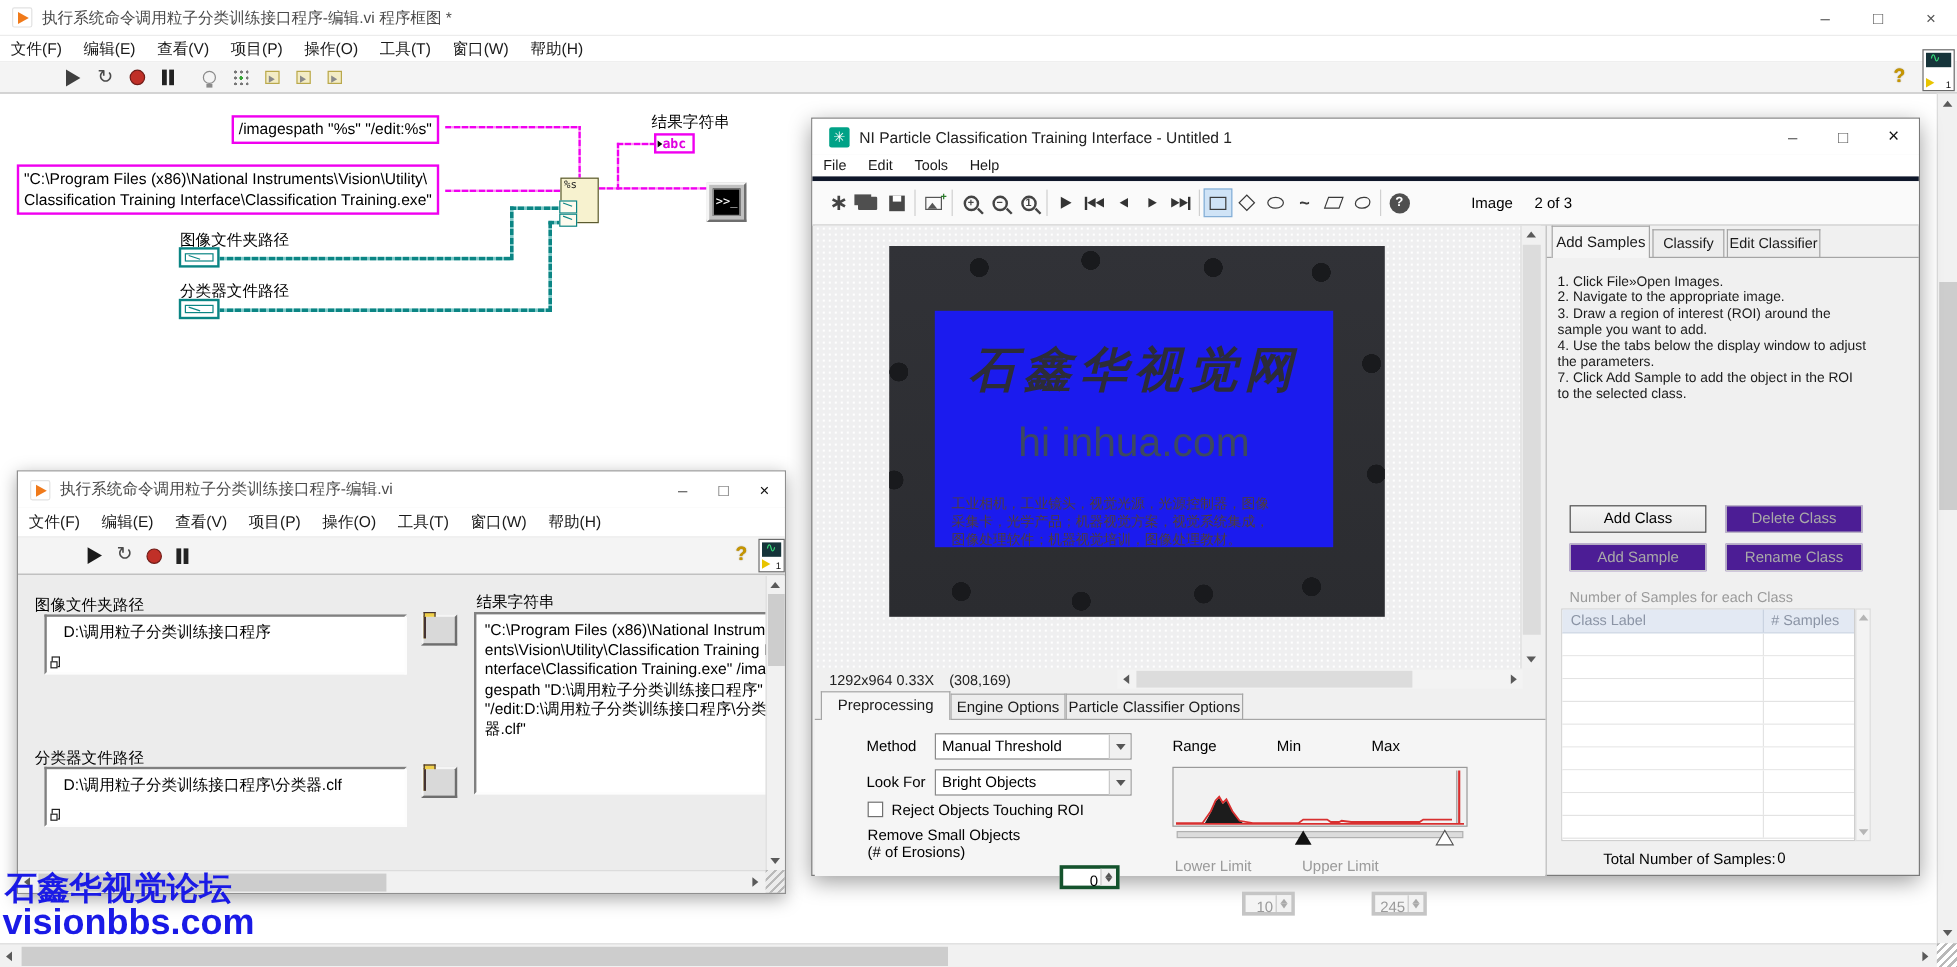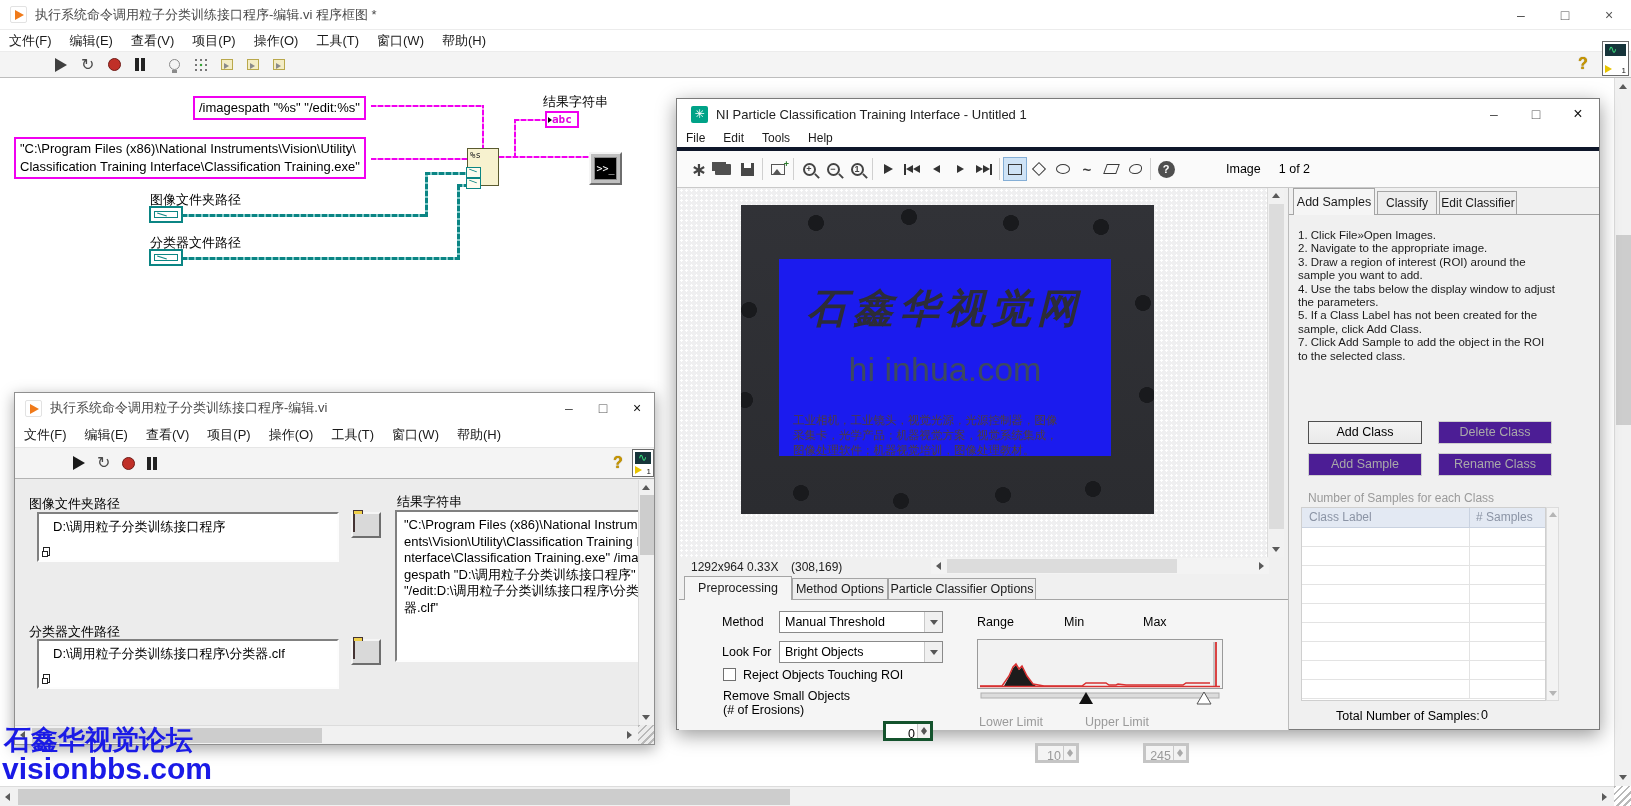--- a/index.html
+++ b/index.html
@@ -383,21 +383,21 @@
           <span class="roi-poly"></span>
         </span>
       <span class="ni-tb-ic">
           <span class="roi-cfree"></span>
         </span>
       <span class="tsep"></span>
       <span class="ni-tb-ic">
           <span class="help-dark">?</span>
         </span>
       <span style="margin-left:48px;font-size:12.5px;color:#000;">Image</span>
-      <span style="margin-left:18px;font-size:12.5px;color:#000;">1 of 2</span>
+      <span style="margin-left:18px;font-size:12.5px;color:#000;">2 of 3</span>
     </div>
 
     <div class="abs dotted" style="left:2px;top:89px;width:588px;height:369px;">
 
       <div class="abs" style="left:62px;top:17px;width:413px;height:309px;background:
           radial-gradient(circle 13px at 75px 18px, #191a1d 60%, transparent 62%),
           radial-gradient(circle 13px at 168px 12px, #191a1d 60%, transparent 62%),
           radial-gradient(circle 13px at 270px 18px, #191a1d 60%, transparent 62%),
           radial-gradient(circle 13px at 360px 22px, #191a1d 60%, transparent 62%),
           radial-gradient(circle 13px at 8px 105px, #191a1d 60%, transparent 62%),
@@ -432,21 +432,21 @@
       <span class="abs" style="left:112px;top:3px;font-size:12px;color:#222;">(308,169)</span>
       <div class="sb" style="left:252px;top:1px;width:338px;height:16px;background:#f3f3f3;">
         <span class="arr-lf" style="left:5px;top:4px;"></span>
         <span class="sb-thumb" style="left:16px;top:1px;width:230px;height:14px;background:#dcdcdc;"></span>
         <span class="arr-rt" style="right:5px;top:4px;"></span>
       </div>
     </div>
 
     <div class="abs" style="left:2px;top:477px;width:609px;height:24px;">
       <div class="tab active" style="left:5px;top:0;width:108px;height:24px;line-height:23px;">Preprocessing</div>
-      <div class="tab" style="left:113px;top:2px;width:96px;height:22px;line-height:21px;">Method Options</div>
+      <div class="tab" style="left:113px;top:2px;width:96px;height:22px;line-height:21px;">Engine Options</div>
       <div class="tab" style="left:209px;top:2px;width:148px;height:22px;line-height:21px;">Particle Classifier Options</div>
       <div class="abs" style="left:0;top:23px;width:609px;height:1px;background:#a5a5a5;"></div>
     </div>
 
     <div class="abs" style="left:2px;top:501px;width:609px;height:130px;background:#f5f5f5;"></div>
     <span class="nlabel" style="left:45px;top:516px;">Method</span>
     <div class="combo" style="left:102px;top:512px;width:164px;">
       <span class="cv">Manual Threshold</span>
         <span class="ca"></span>
     </div>
@@ -524,21 +524,20 @@
     <div class="tab active" style="left:616px;top:89px;width:82px;height:27px;line-height:26px;font-size:12.5px;">Add Samples</div>
     <div class="tab" style="left:700px;top:92px;width:60px;height:24px;line-height:23px;font-size:12px;">Classify</div>
     <div class="tab" style="left:762px;top:92px;width:78px;height:24px;line-height:23px;font-size:12px;">Edit Classifier</div>
     <div class="abs" style="left:612px;top:115px;width:310px;height:1px;background:#a5a5a5;"></div>
 
     <div class="abs instr" style="left:621px;top:130px;width:258px;">
       <div>1. Click File»Open Images.</div>
       <div>2. Navigate to the appropriate image.</div>
       <div>3. Draw a region of interest (ROI) around the sample you want to add.</div>
       <div>4. Use the tabs below the display window to adjust the parameters.</div>
-      <div>5. If a Class Label has not been created for the sample, click Add Class.</div>
       <div>7. Click Add Sample to add the object in the ROI to the selected class.</div>
     </div>
 
     <div class="btn en" style="left:631px;top:322px;">Add Class</div>
     <div class="btn dis" style="left:761px;top:322px;">Delete Class</div>
     <div class="btn dis" style="left:631px;top:354px;">Add Sample</div>
     <div class="btn dis" style="left:761px;top:354px;">Rename Class</div>
 
     <span class="nlabel dim" style="left:631px;top:392px;font-size:12px;">Number of Samples for each Class</span>
 

